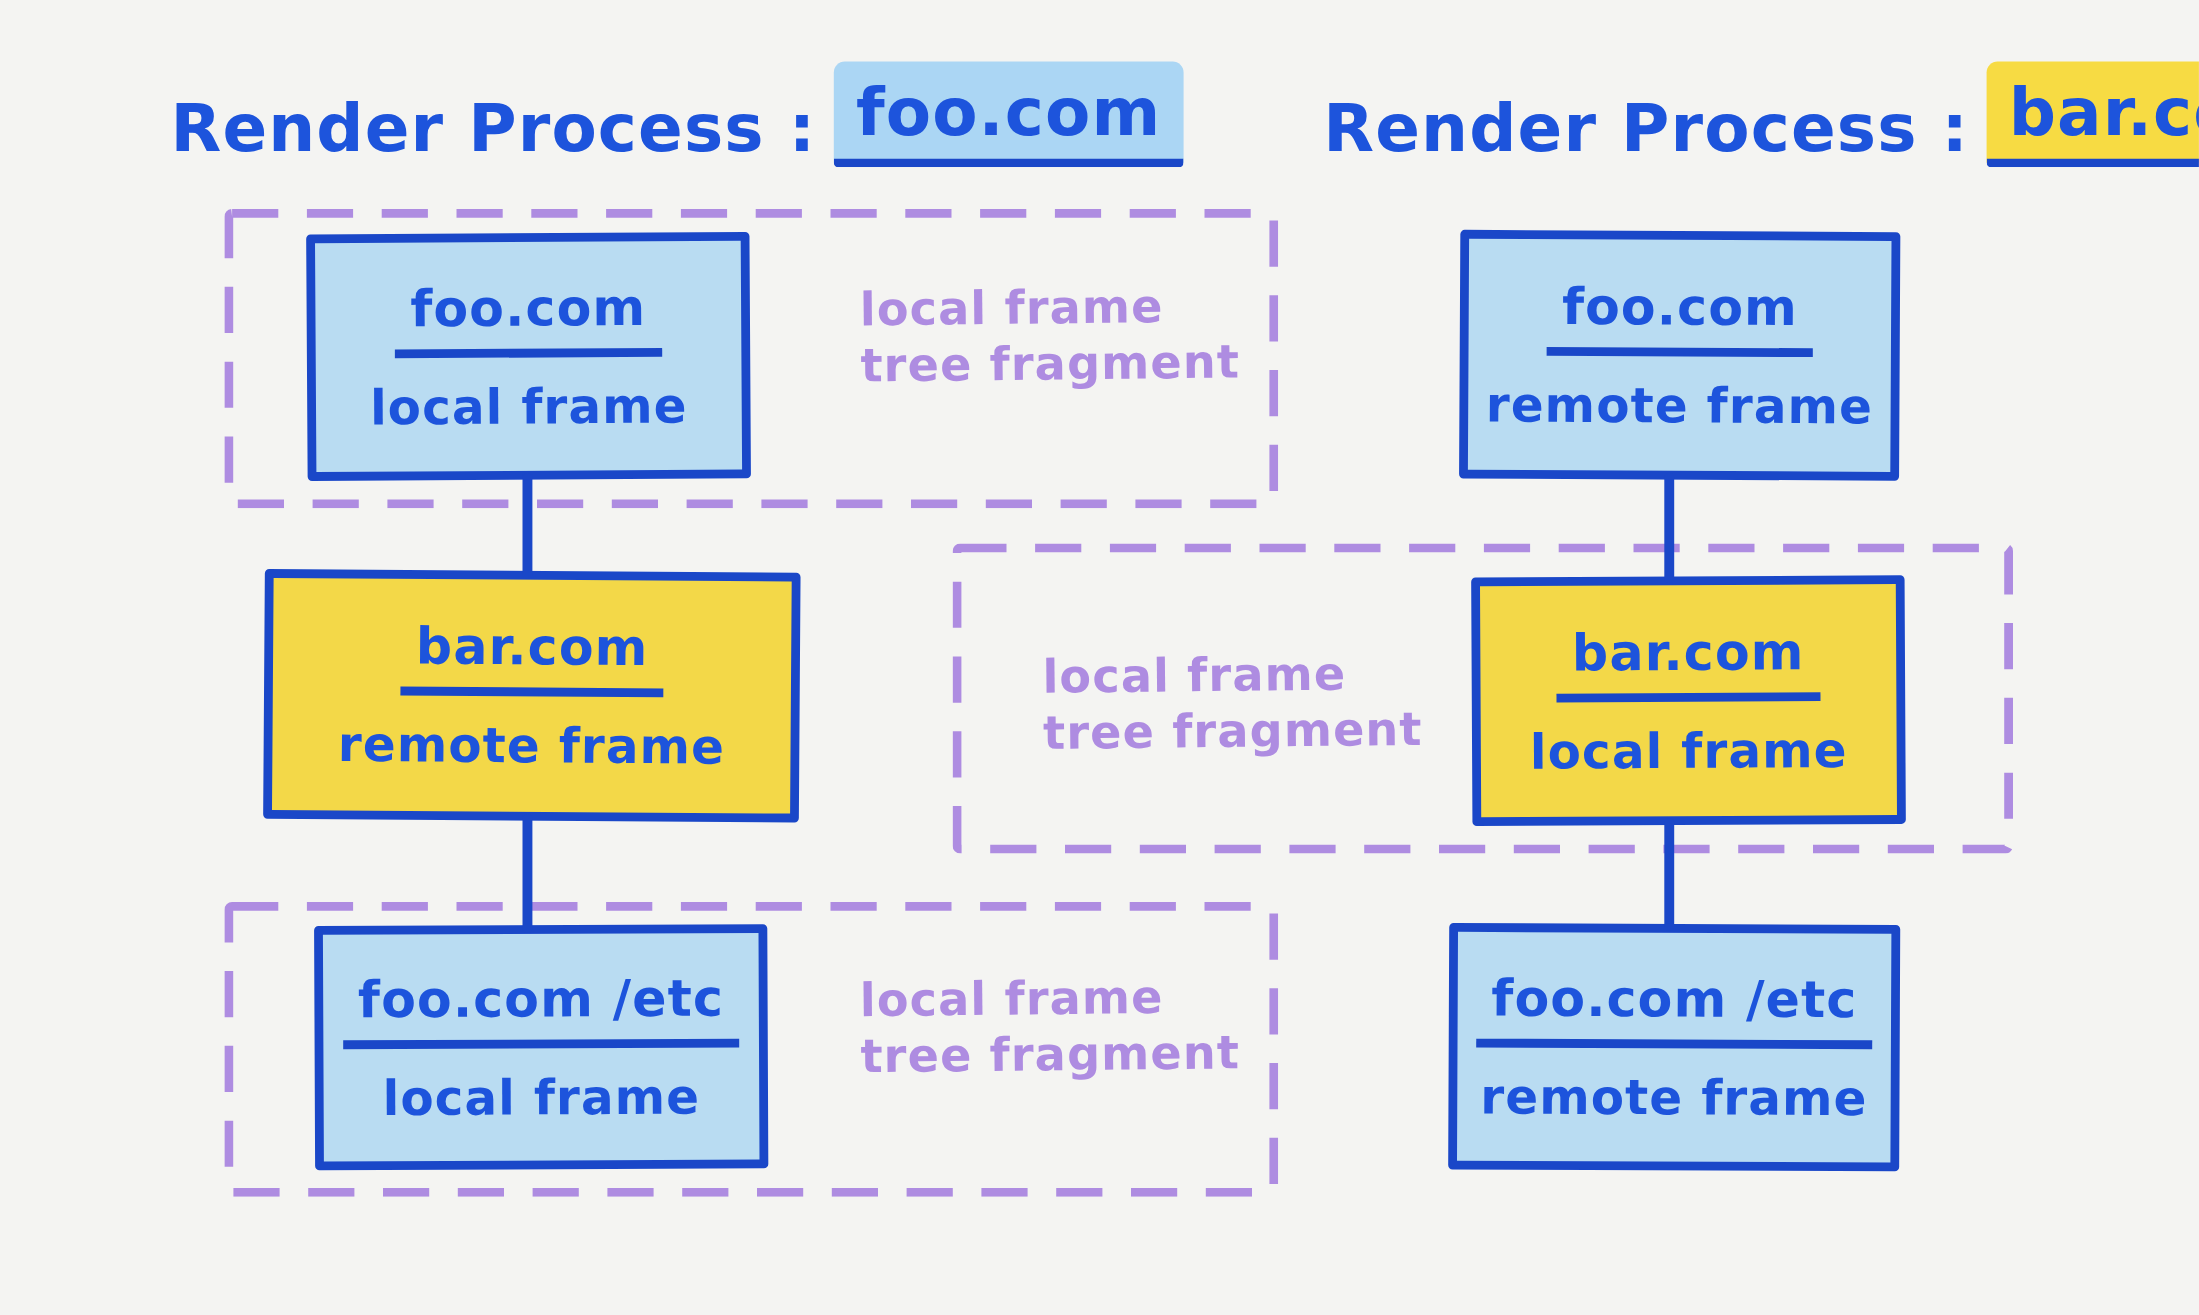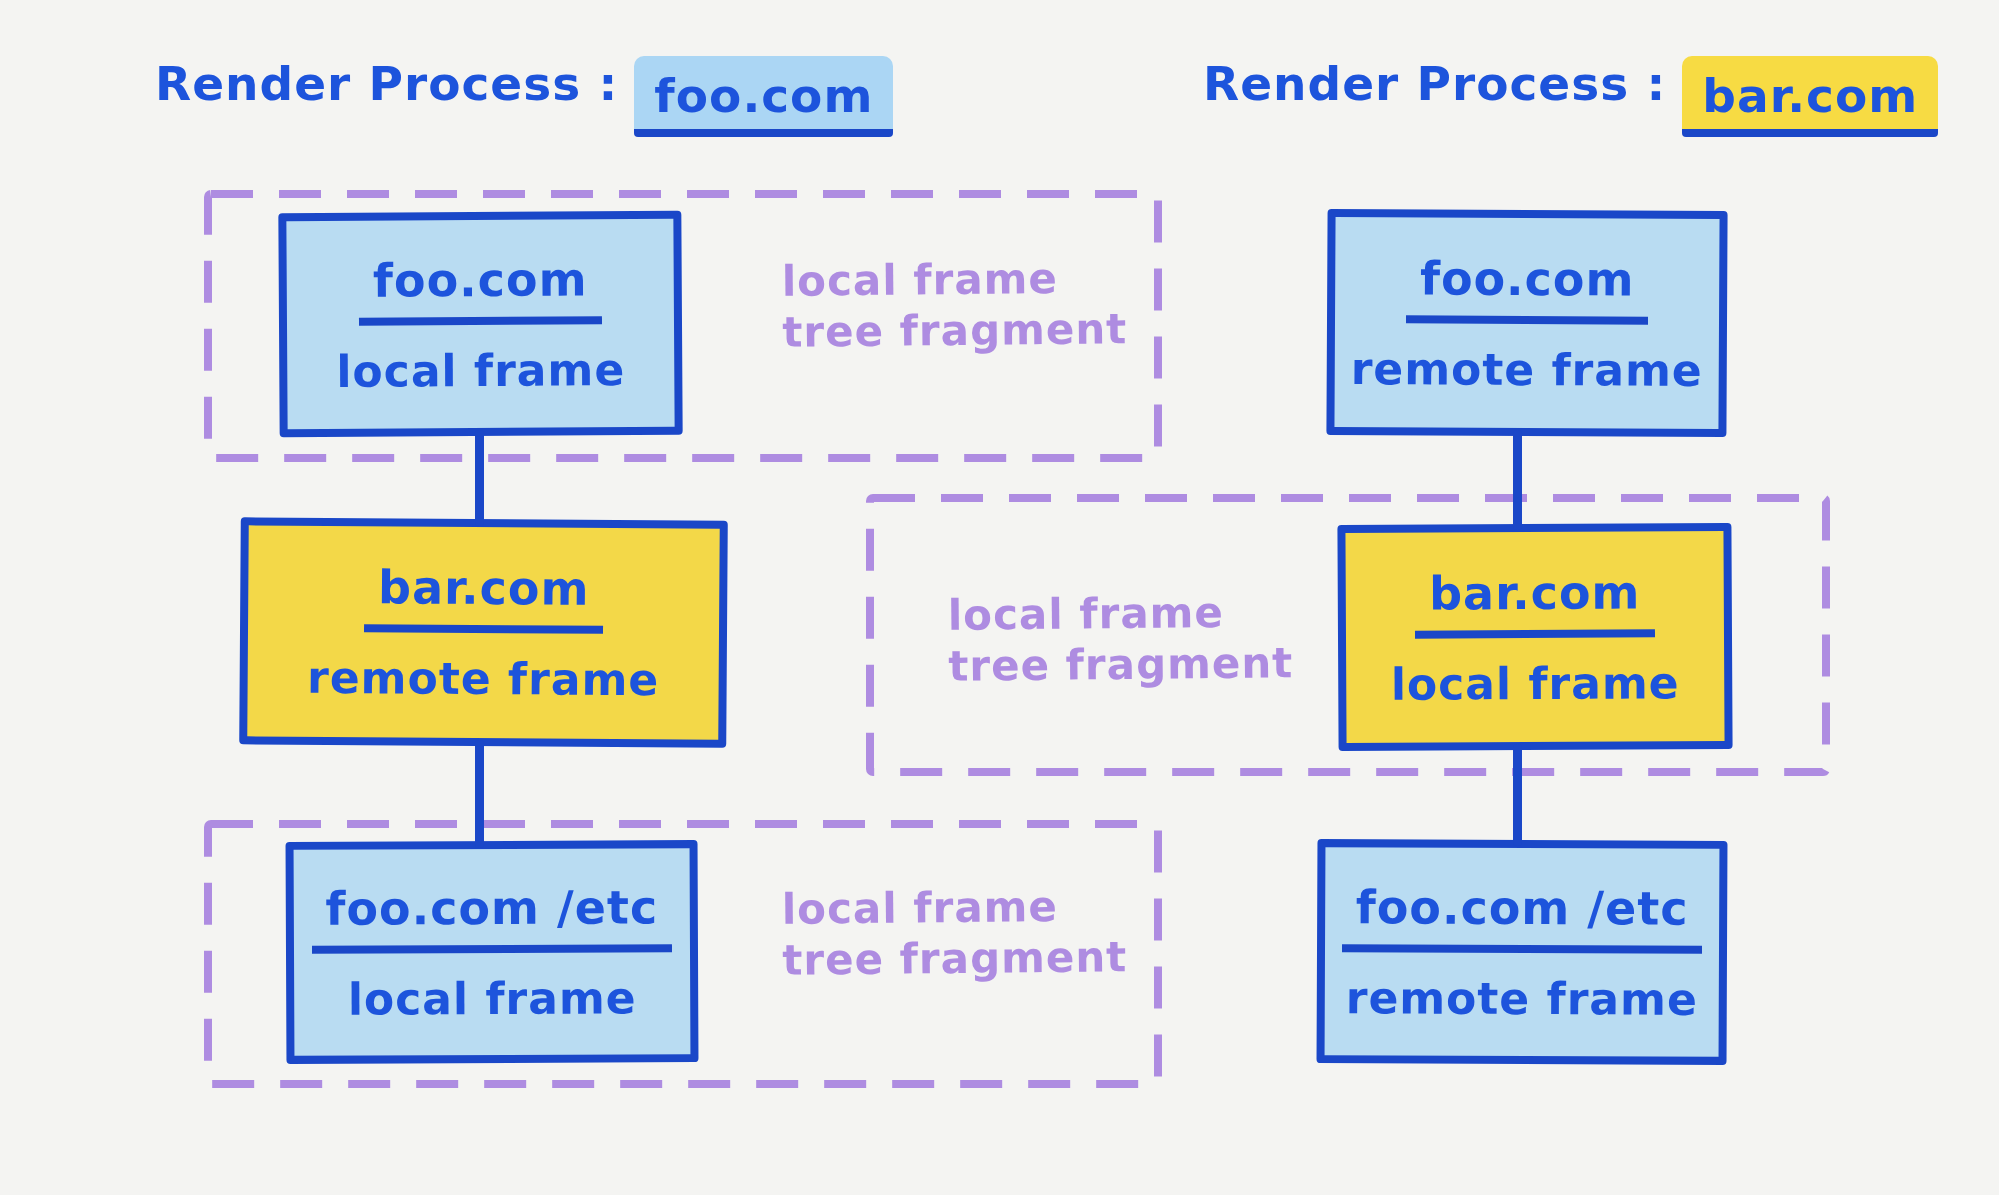--- a/index.html
+++ b/index.html
@@ -15,22 +15,22 @@
   *{box-sizing:border-box;}
   body{margin:0;background:var(--background);}
   .canvas{
     position:relative;width:1999px;height:1195px;overflow:hidden;
     background:var(--background);
     font-family:"DejaVu Sans",sans-serif;font-weight:bold;
   }
 
   
   .title{
-    position:absolute;display:flex;align-items:flex-start;gap:16px;
-    font-size:47px;color:var(--blue-text);letter-spacing:1px;white-space:nowrap;
+    position:absolute;display:flex;align-items:flex-end;gap:16px;
+    font-size:60px;color:var(--blue-text);letter-spacing:1px;white-space:nowrap;
     z-index:4;
   }
   .t-left{left:155px;top:56px;}
   .t-right{left:1203px;top:56px;}
   .hl{padding:12px 20px 6px;border-bottom:8px solid var(--blue-stroke);border-radius:10px 10px 4px 4px;}
   .hl-blue{background:var(--blue-highlight);}
   .hl-yellow{background:var(--yellow-highlight);}
 
   
   .frag{position:absolute;z-index:1;}

